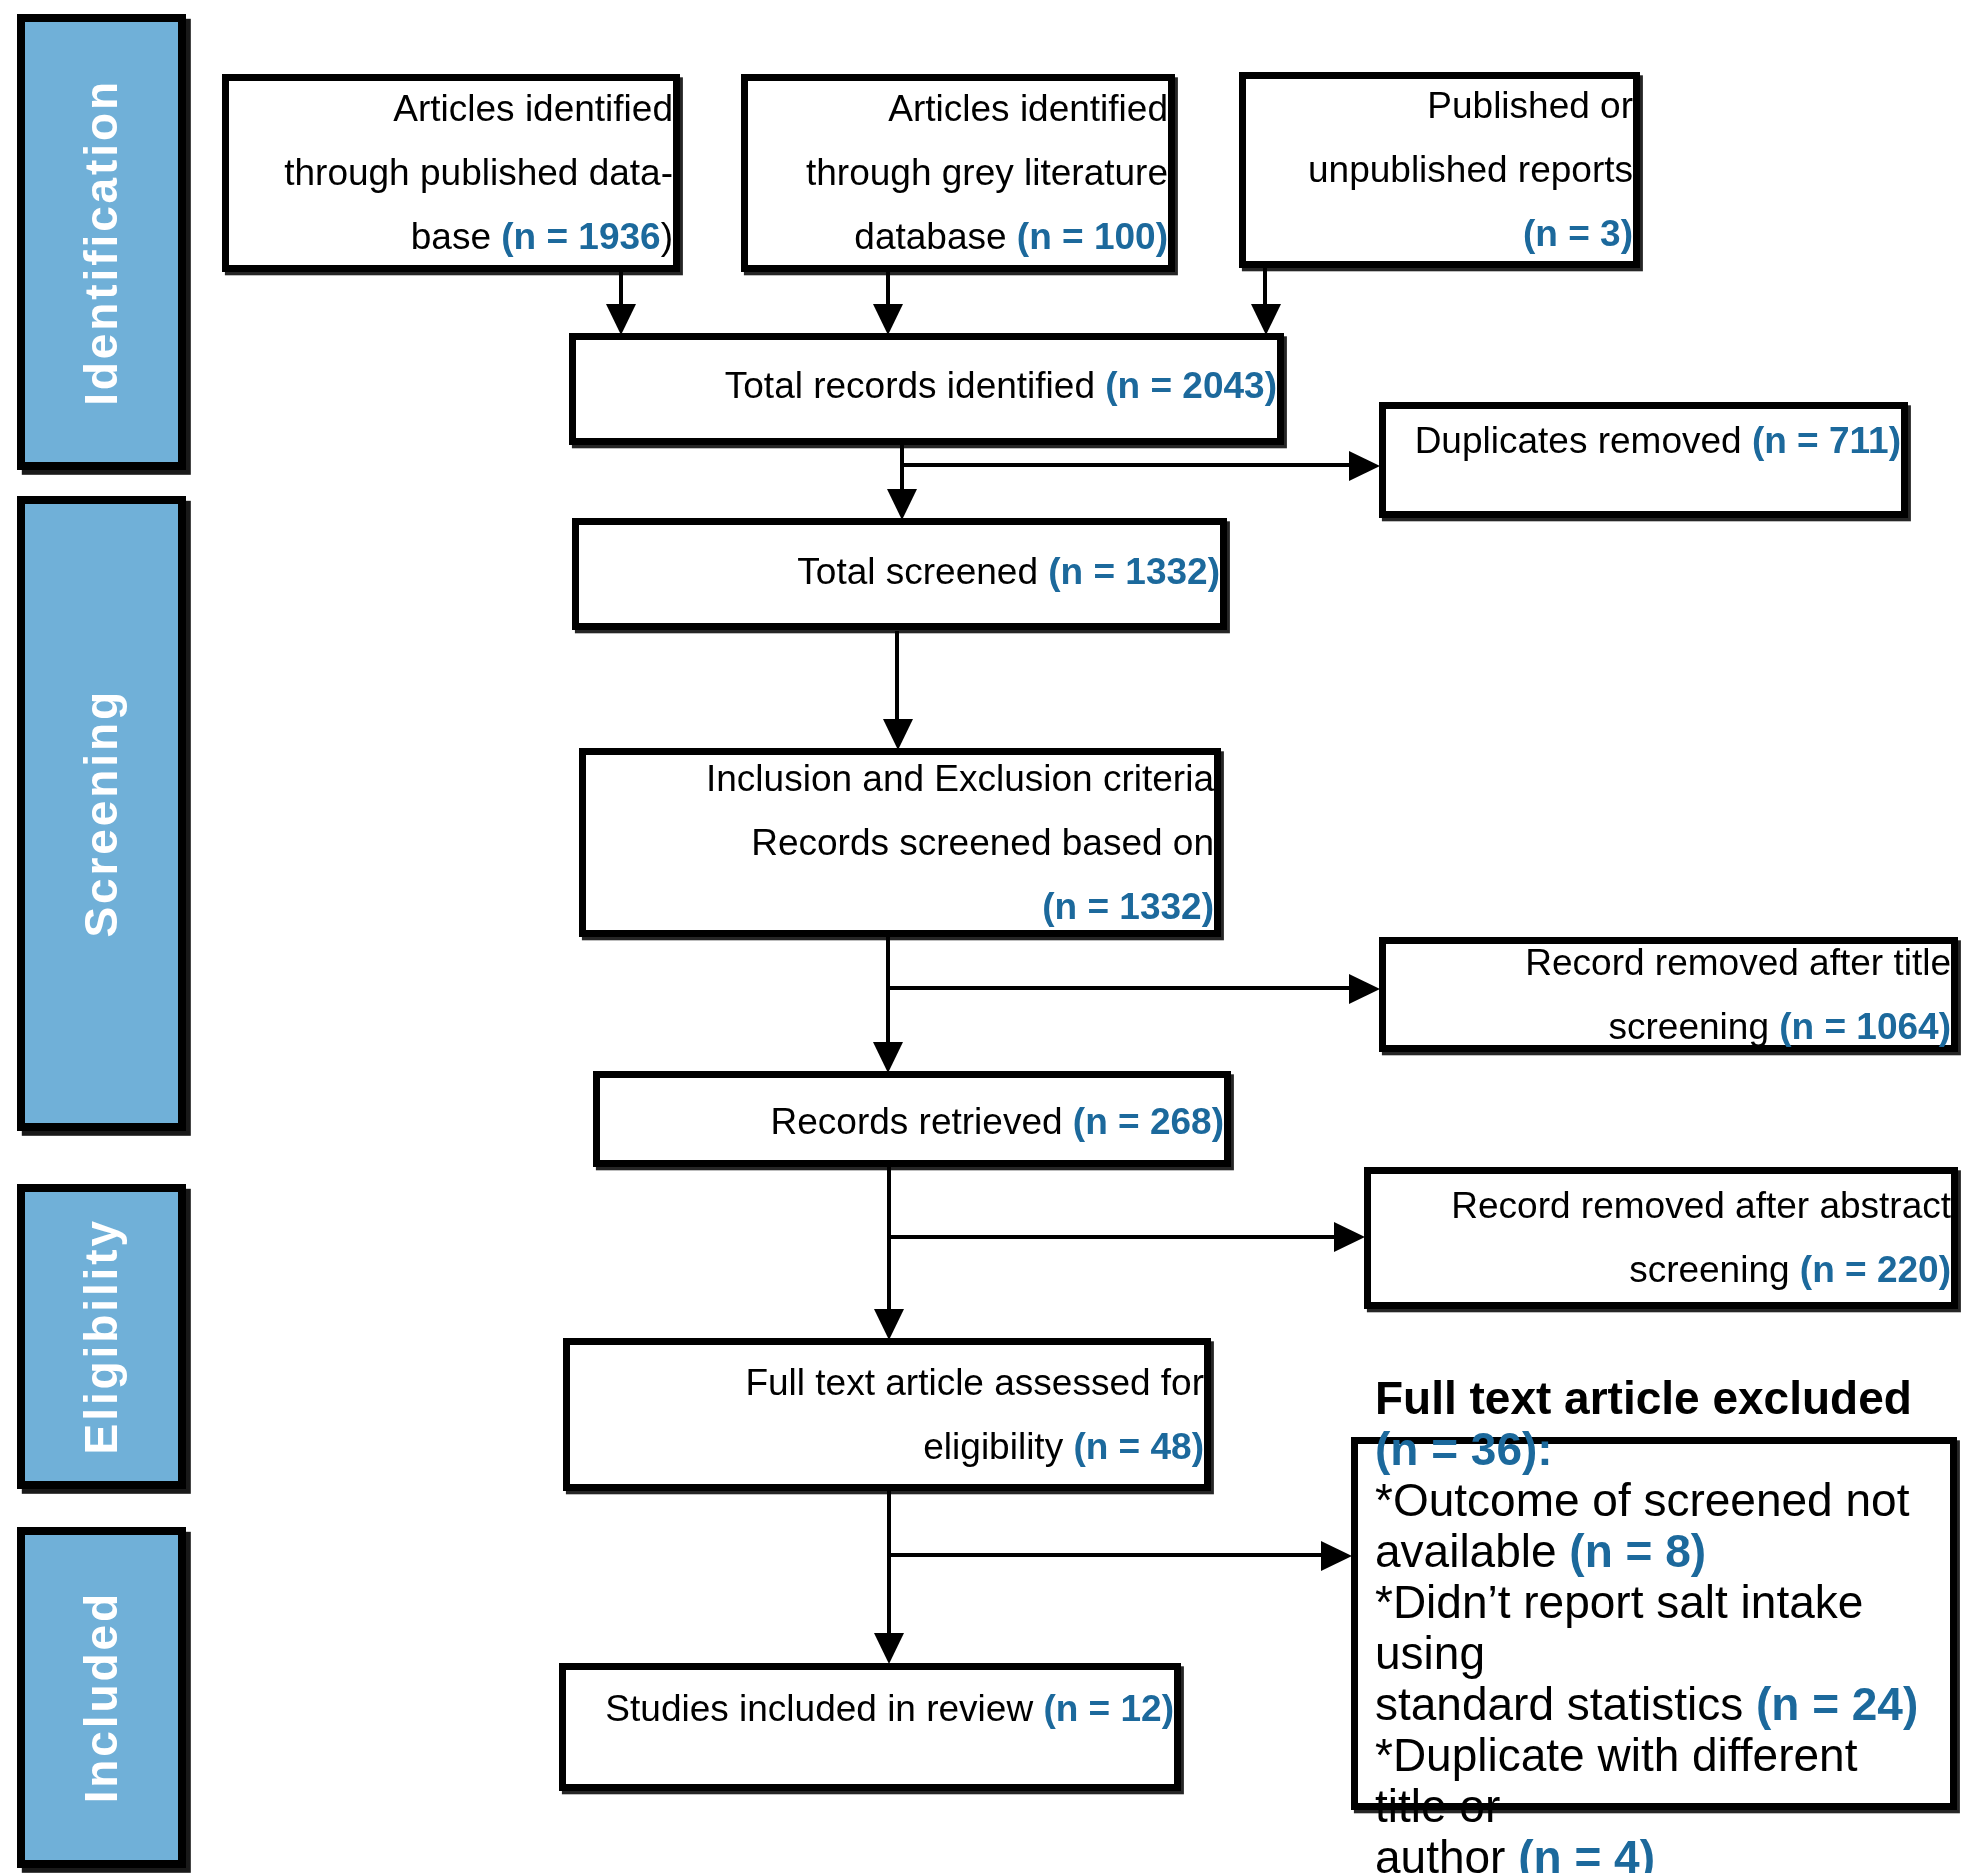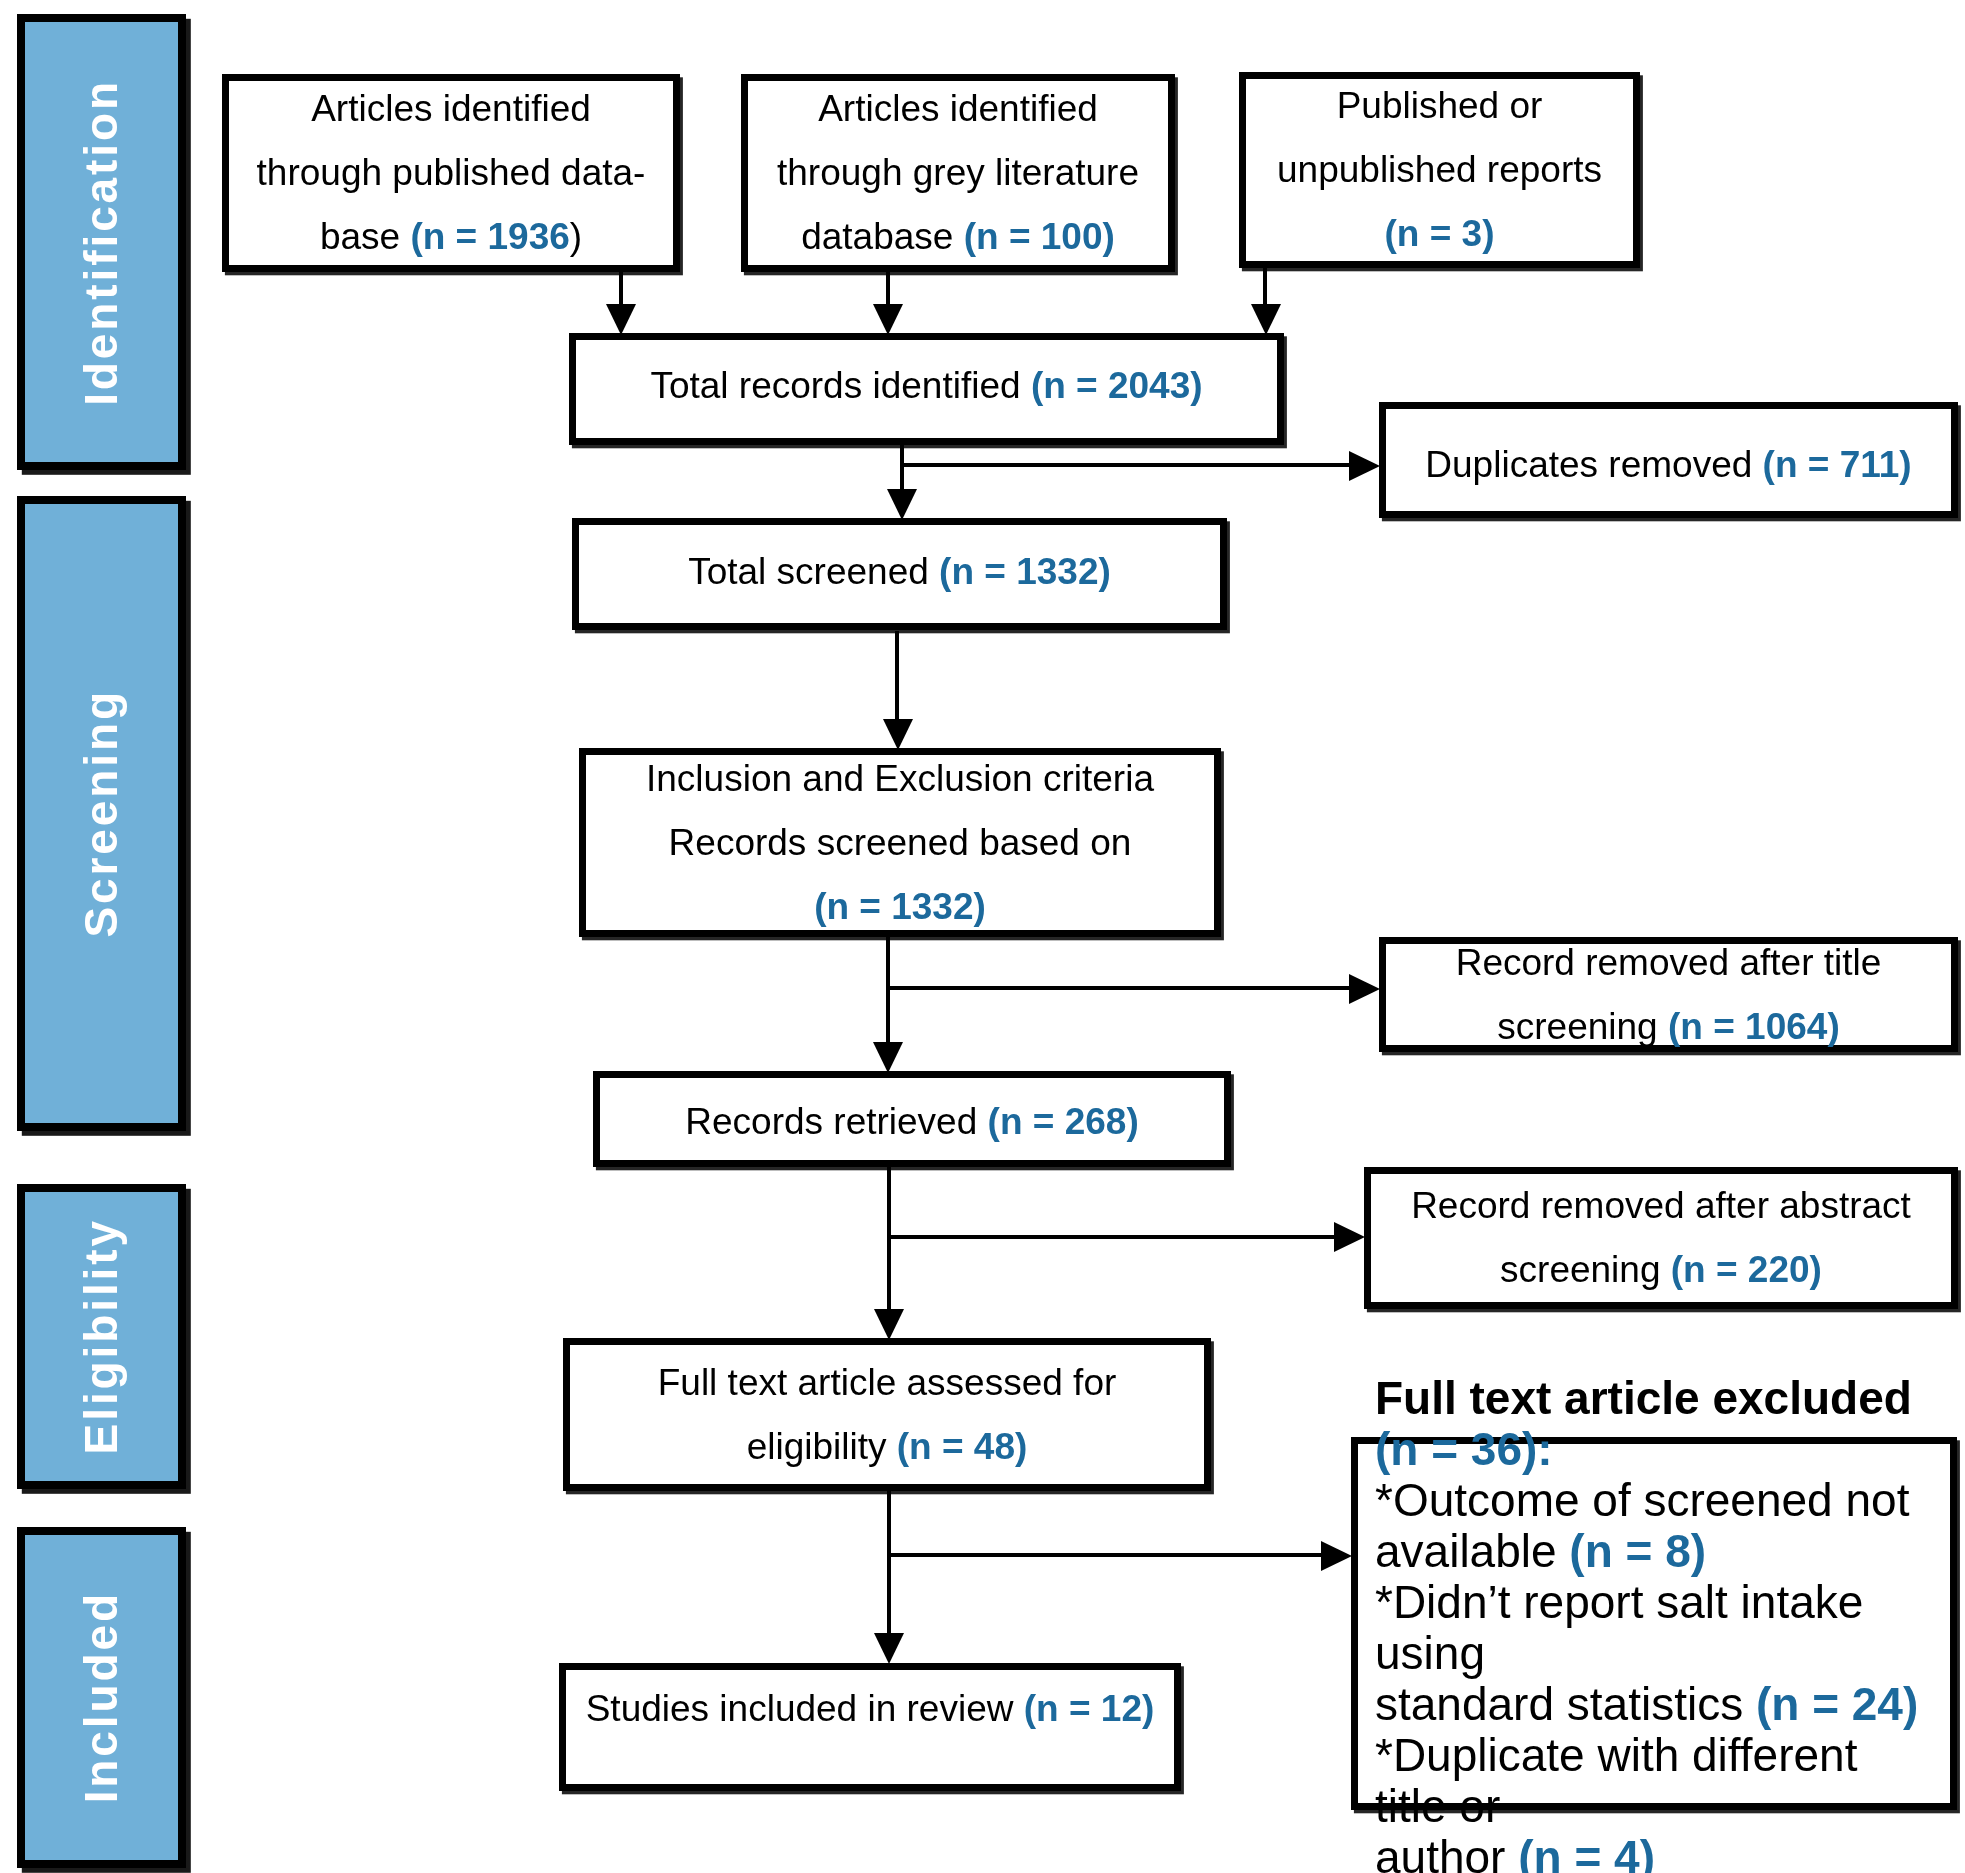--- a/index.html
+++ b/index.html
@@ -43,21 +43,21 @@
     background:#ffffff;
     border:7.2px solid #000;
     box-shadow:2.9px 3.3px 0 rgba(0,0,0,0.85);
     display:flex;
     flex-direction:column;
     align-items:center;
     justify-content:center;
   }
   .box .box-text{
     width:100%;
-    text-align:center;
+    text-align:right;
     font-size:37px;
     line-height:64px;
     font-weight:400;
   }
   .box.top{justify-content:flex-start;}
   .box .box-text .accent{color:var(--accent);font-weight:700;}
   .box .box-text .bold{font-weight:700;}
   .box.notes{align-items:flex-start;}
   .box.notes .box-text{
     text-align:left;
@@ -120,21 +120,21 @@
         <div class="line"><span class="accent">(n = 3)</span></div>
       </div>
   </div>
 
   <div class="box top" style="left:569px;top:333px;width:715px;height:112px;padding-top:14.3px;">
     <div class="box-text">
         <div class="line"><span>Total records identified </span><span class="accent">(n = 2043)</span></div>
       </div>
   </div>
 
-  <div class="box top" style="left:1379px;top:402px;width:579px;height:116px;padding-top:24px;">
+  <div class="box top" style="left:1379px;top:402px;width:529px;height:116px;">
     <div class="box-text">
         <div class="line"><span>Duplicates removed </span><span class="accent">(n = 711)</span></div>
       </div>
   </div>
 
   <div class="box top" style="left:572px;top:518px;width:655px;height:112px;padding-top:15.3px;">
     <div class="box-text">
         <div class="line"><span>Total screened </span><span class="accent">(n = 1332)</span></div>
       </div>
   </div>

